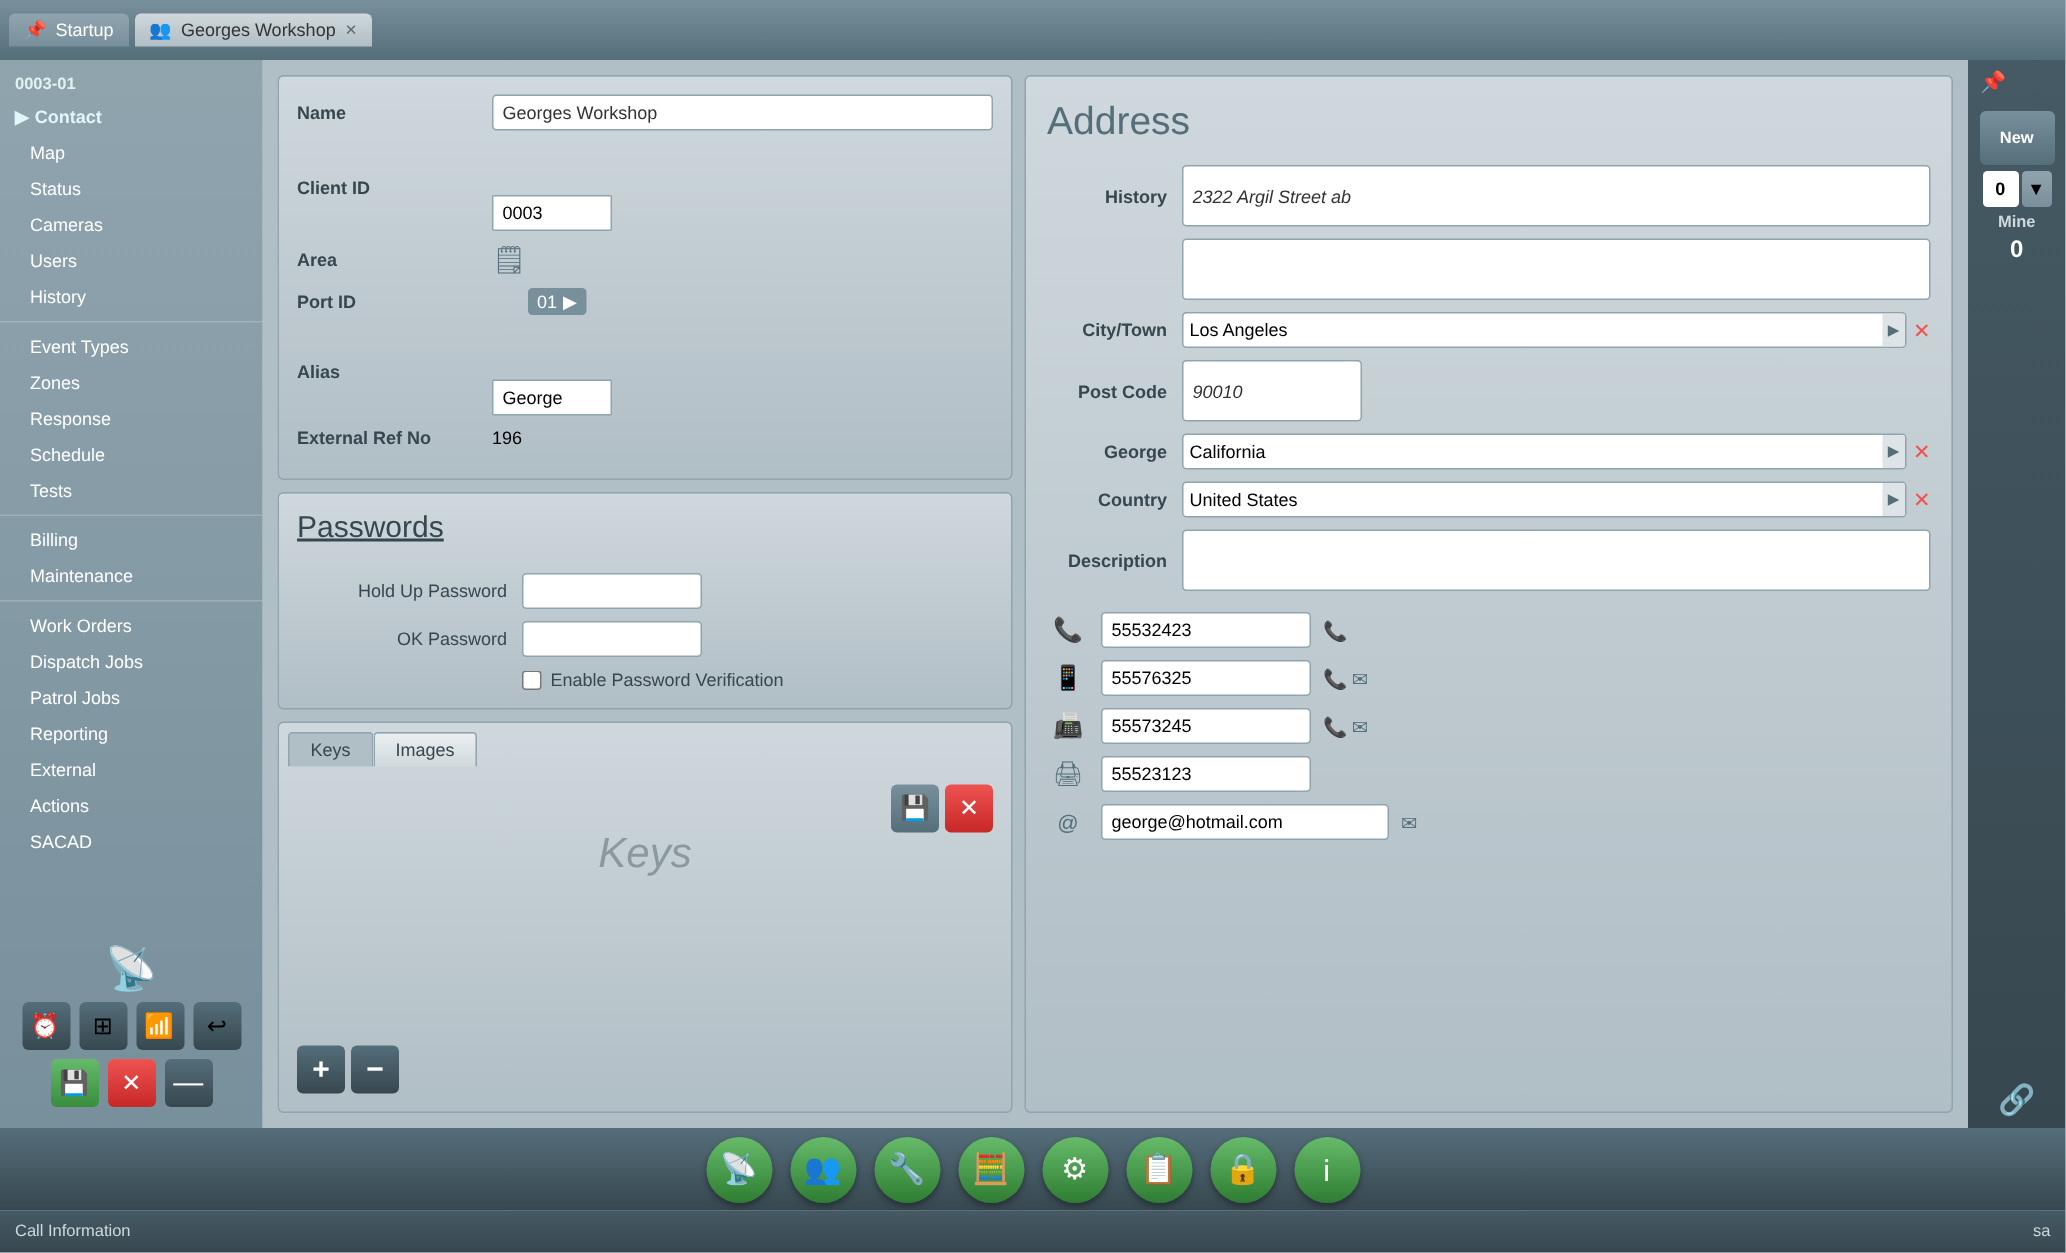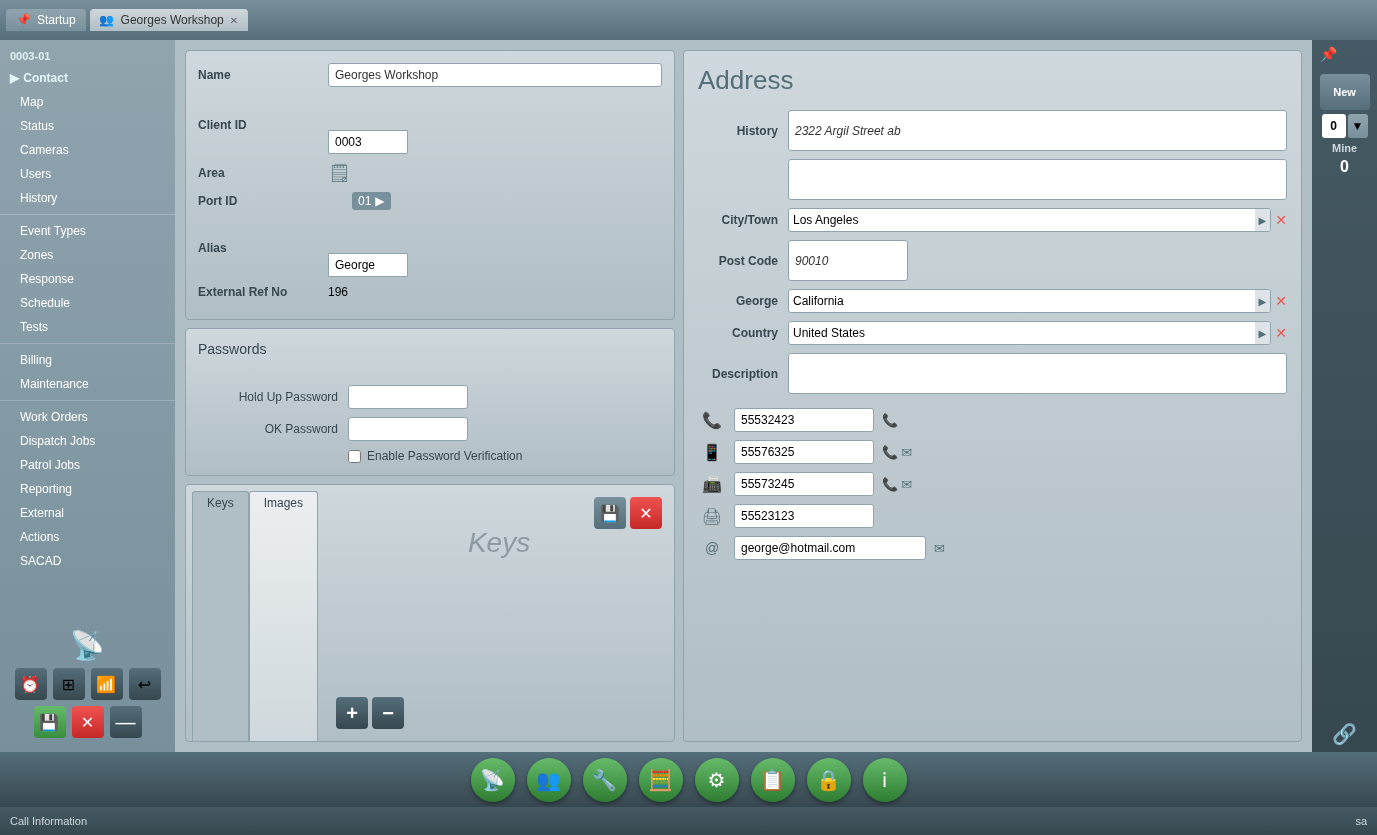--- a/index.html
+++ b/index.html
@@ -224,24 +224,25 @@
     }
 
     
     .passwords-panel {
       background: linear-gradient(to bottom, #cfd8dc, #b0bec5);
       border: 1px solid #90a4ae;
       border-radius: 4px;
       padding: 12px;
     }
     .passwords-title {
-      font-size: 14px;
+      font-size: 20px;
       color: #37474f;
-      margin-bottom: 28px;
+      margin-bottom: 18px;
       font-weight: normal;
+      text-decoration: underline;
     }
     .pwd-row {
       display: flex;
       align-items: center;
       margin-bottom: 8px;
     }
     .pwd-label {
       width: 150px;
       color: #37474f;
       font-size: 12px;
@@ -264,21 +265,21 @@
       color: #37474f;
     }
 
     
     .keys-panel {
       background: linear-gradient(to bottom, #cfd8dc, #b0bec5);
       border: 1px solid #90a4ae;
       border-radius: 4px;
       flex: 1;
       display: flex;
-      flex-direction: row;
+      flex-direction: column;
       overflow: hidden;
     }
     .keys-tabs {
       display: flex;
       gap: 0;
       padding: 6px 6px 0;
     }
     .keys-tab {
       padding: 4px 14px;
       border: 1px solid #90a4ae;

